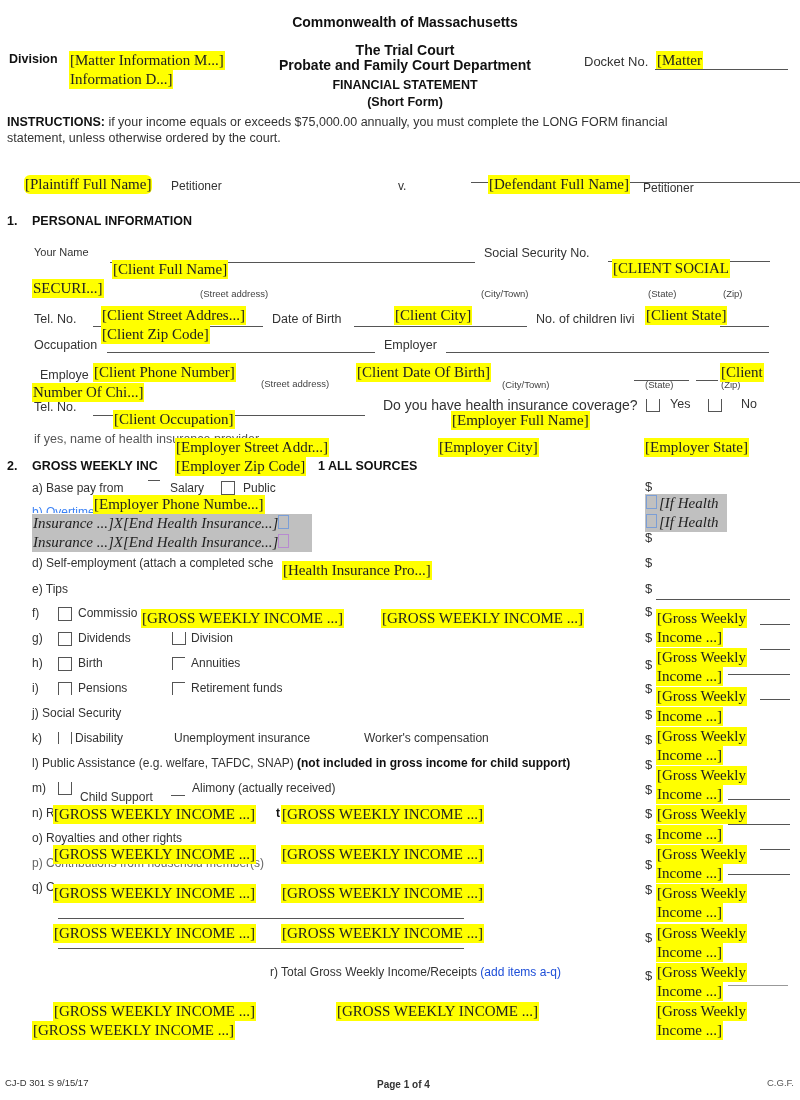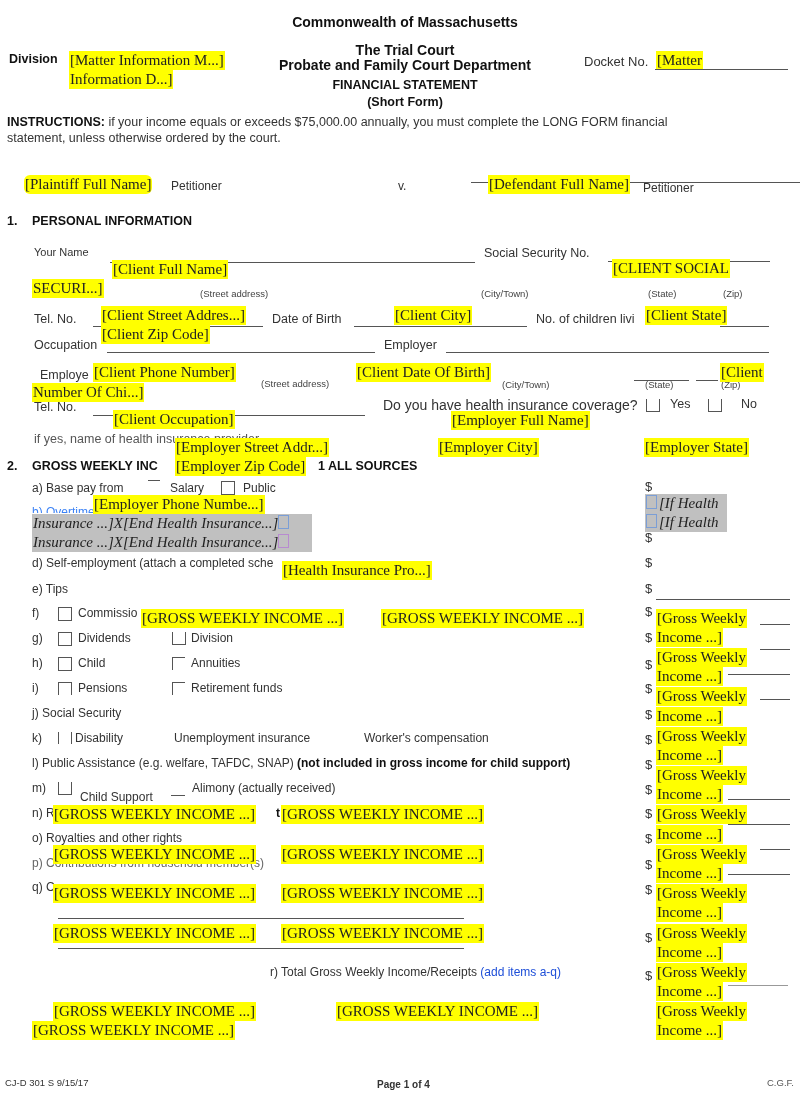--- a/index.html
+++ b/index.html
@@ -145,21 +145,21 @@
 <div class="abs fld" style="left:381px; top:609px;">[GROSS WEEKLY INCOME ...]</div>
 
 <div class="abs lbl" style="left:32px; top:631px;">g)</div>
 <div class="cb" style="left:58px; top:632px;"></div>
 <div class="abs lbl" style="left:78px; top:631px;">Dividends</div>
 <div class="cb cb-open-top" style="left:172px; top:632px;"></div>
 <div class="abs lbl" style="left:191px; top:631px;">Division</div>
 
 <div class="abs lbl" style="left:32px; top:656px;">h)</div>
 <div class="cb" style="left:58px; top:657px;"></div>
-<div class="abs lbl" style="left:78px; top:656px;">Child</div>
+<div class="abs lbl" style="left:78px; top:656px;">Birth</div>
 <div class="cb" style="left:172px; top:657px; border-right:none; border-bottom:none;"></div>
 <div class="abs lbl" style="left:191px; top:656px;">Annuities</div>
 
 <div class="abs lbl" style="left:32px; top:681px;">i)</div>
 <div class="cb" style="left:58px; top:682px; border-bottom:none;"></div>
 <div class="abs lbl" style="left:78px; top:681px;">Pensions</div>
 <div class="cb" style="left:172px; top:682px; border-right:none; border-bottom:none;"></div>
 <div class="abs lbl" style="left:191px; top:681px;">Retirement funds</div>
 
 <div class="abs lbl" style="left:32px; top:706px;">j) Social Security</div>

